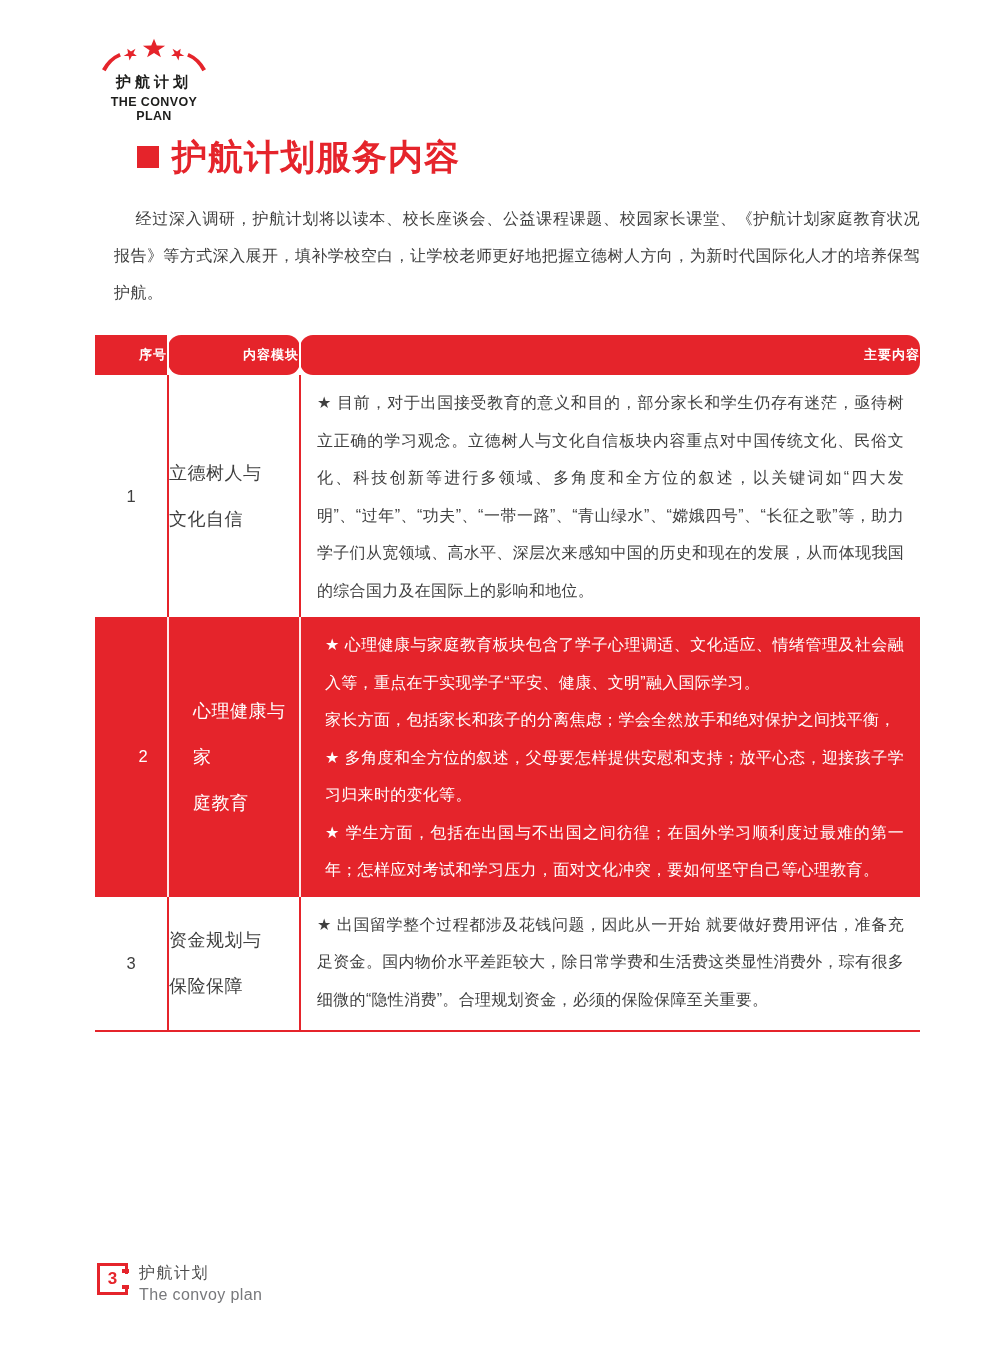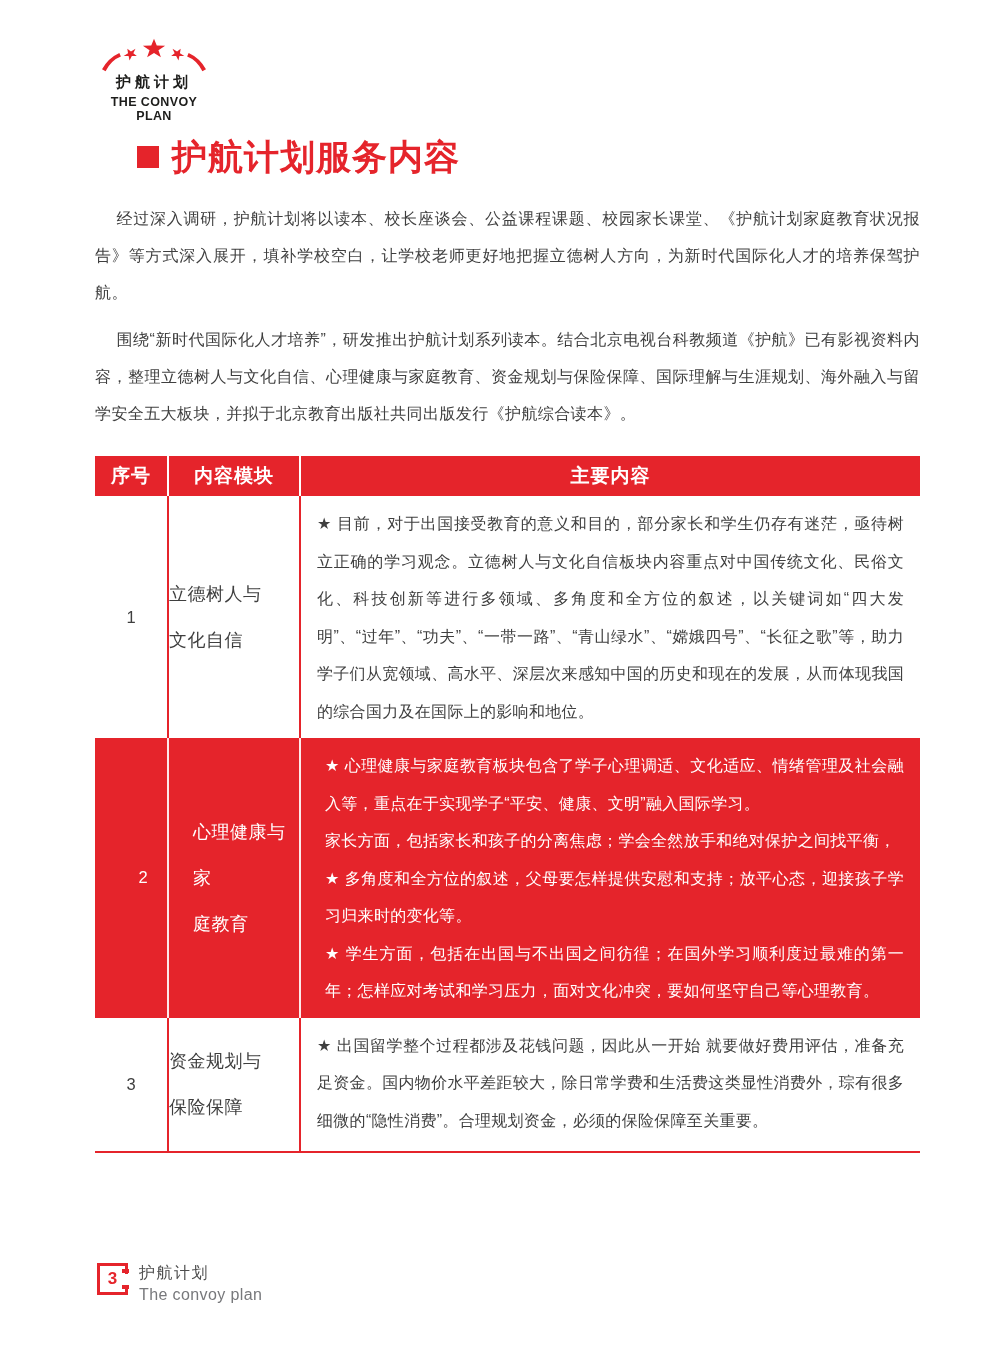--- a/index.html
+++ b/index.html
@@ -24,40 +24,40 @@
   
   .content{position:absolute;left:95px;top:140px;width:825px;}
   h1.title{
     display:flex;align-items:center;gap:13px;
     margin-left:42px;height:34px;
     color:var(--red);font-size:35px;font-weight:bold;letter-spacing:1px;
   }
   .title-square{width:22px;height:22px;background:var(--red);flex:0 0 auto;}
   p.body{
     font-size:16px;line-height:37px;color:var(--body);
-    text-align:justify;letter-spacing:.4px;
+    text-align:justify;letter-spacing:.4px;margin-left:19px;
   }
   p.indent{text-indent:1.35em;}
   .intro{margin-top:26px;}
   h2.sub{
     margin:36px 0 0 26px;
     font-size:17.5px;font-weight:bold;color:#333;letter-spacing:1px;
   }
   .section-p{margin-top:10px;}
   
   table.svc{
     margin-top:24px;width:825px;
     border-collapse:collapse;table-layout:fixed;
   }
   table.svc th{
     background:var(--red);color:#fff;
-    font-size:19px;font-weight:bold;letter-spacing:1px;
-    height:40px;text-align:center;vertical-align:middle;
+    font-size:13px;font-weight:bold;letter-spacing:1px;
+    height:40px;text-align:right;vertical-align:middle;
   }
-  table.svc th + th{border-left:2.5px solid #fff;}
+  table.svc th + th{border-left:2.5px solid #fff;border-radius:13px;}
   table.svc td{vertical-align:middle;}
   td.no{text-align:center;font-size:16.5px;}
   td.module{text-align:left;font-size:18px;line-height:46px;letter-spacing:.5px;}
   td.ccell{padding:9px 16px 8px 16px;}
   td.ccell p{
     font-size:16px;line-height:37.5px;text-align:justify;letter-spacing:.3px;
   }
   tr.rw{background:#fff;color:var(--body);}
   tr.rw td + td{border-left:2px solid var(--red);}
   tr.rr{background:var(--red);color:#fff;}
@@ -107,21 +107,20 @@
   <div class="content">
 
     <h1 class="title">
       <span class="title-square"></span>
       <span>护航计划服务内容</span>
     </h1>
 
     <p class="body indent intro">经过深入调研，护航计划将以读本、校长座谈会、公益课程课题、校园家长课堂、《护航计划家庭教育状况报告》等方式深入展开，填补学校空白，让学校老师更好地把握立德树人方向，为新时代国际化人才的培养保驾护航。</p>
 
 
-    <p class="body indent section-p">围绕“新时代国际化人才培养”，研发推出护航计划系列读本。结合北京电视台科教频道《护航》已有影视资料内容，整理立德树人与文化自信、心理健康与家庭教育、资金规划与保险保障、国际理解与生涯规划、海外融入与留学安全五大板块，并拟于北京教育出版社共同出版发行《护航综合读本》。</p>
 
     <table class="svc">
       <colgroup>
         <col style="width:73px">
         <col style="width:132px">
         <col style="width:620px">
       </colgroup>
       <thead>
         <tr>
           <th>序号</th>

